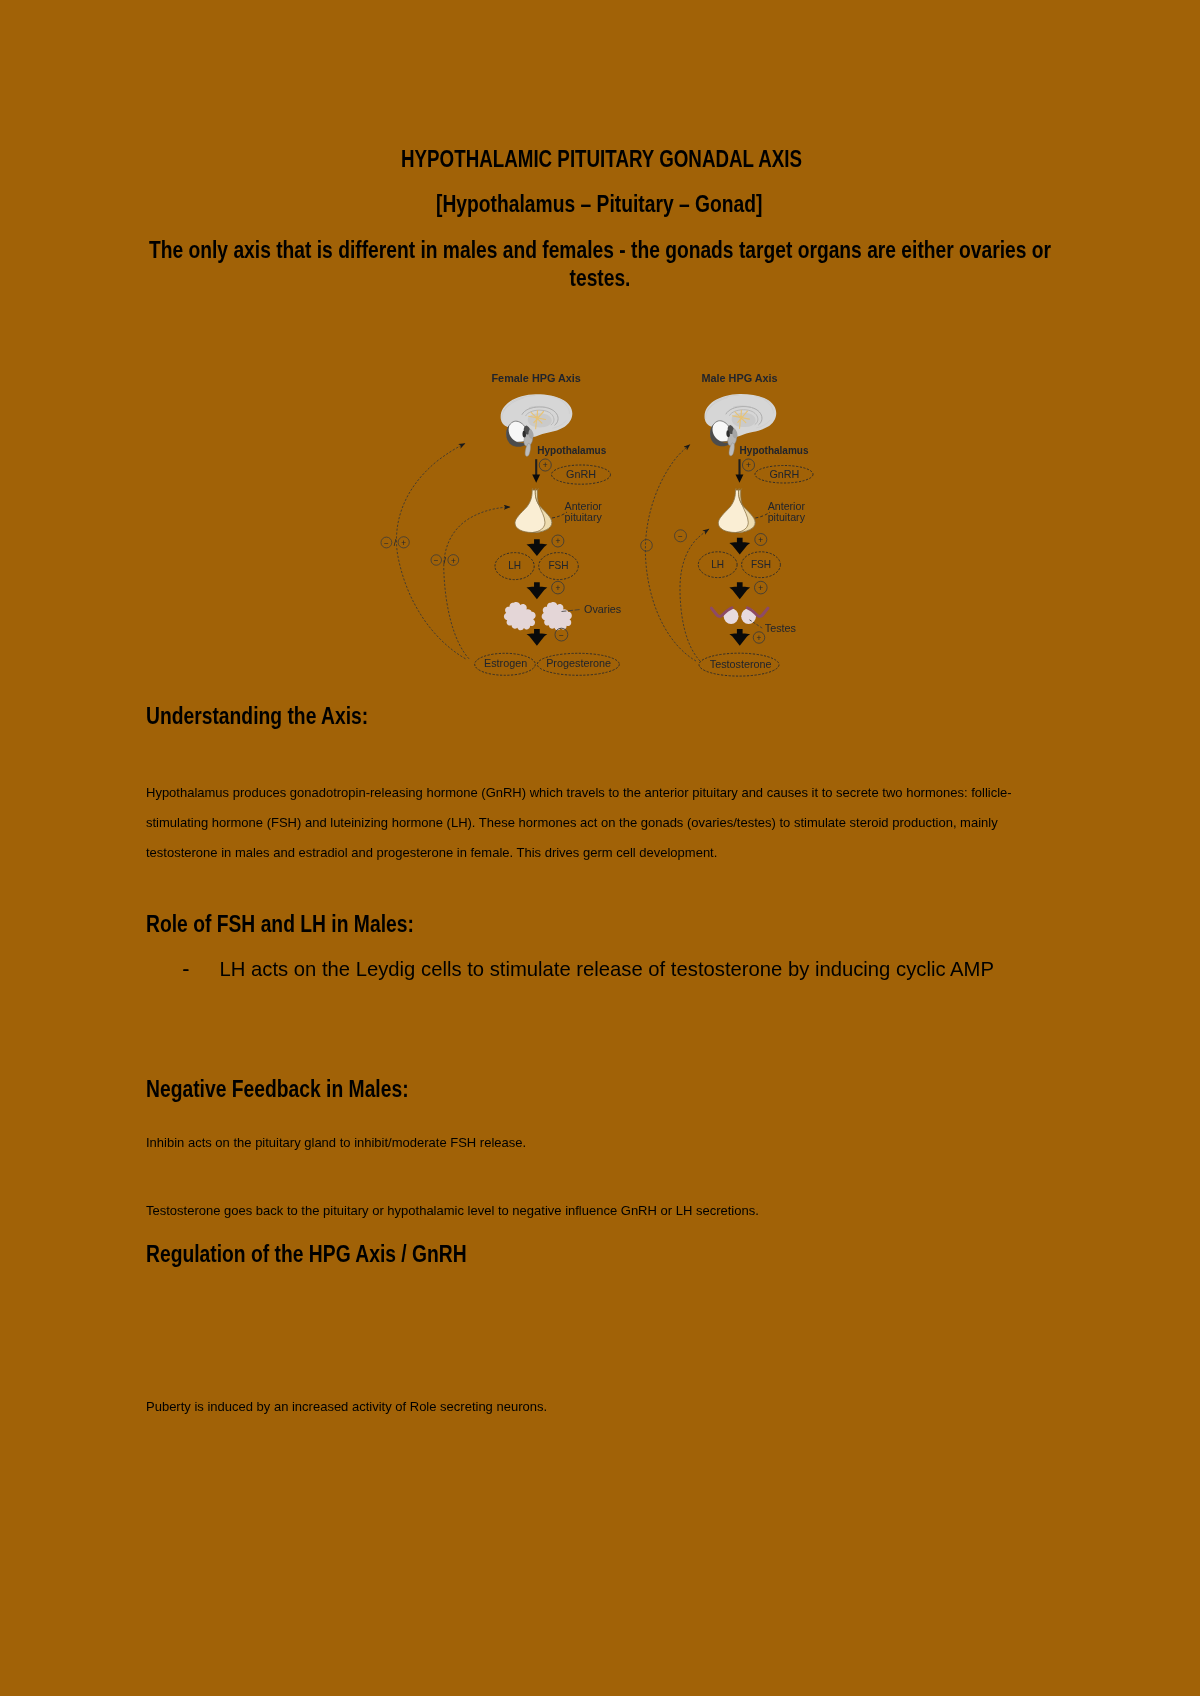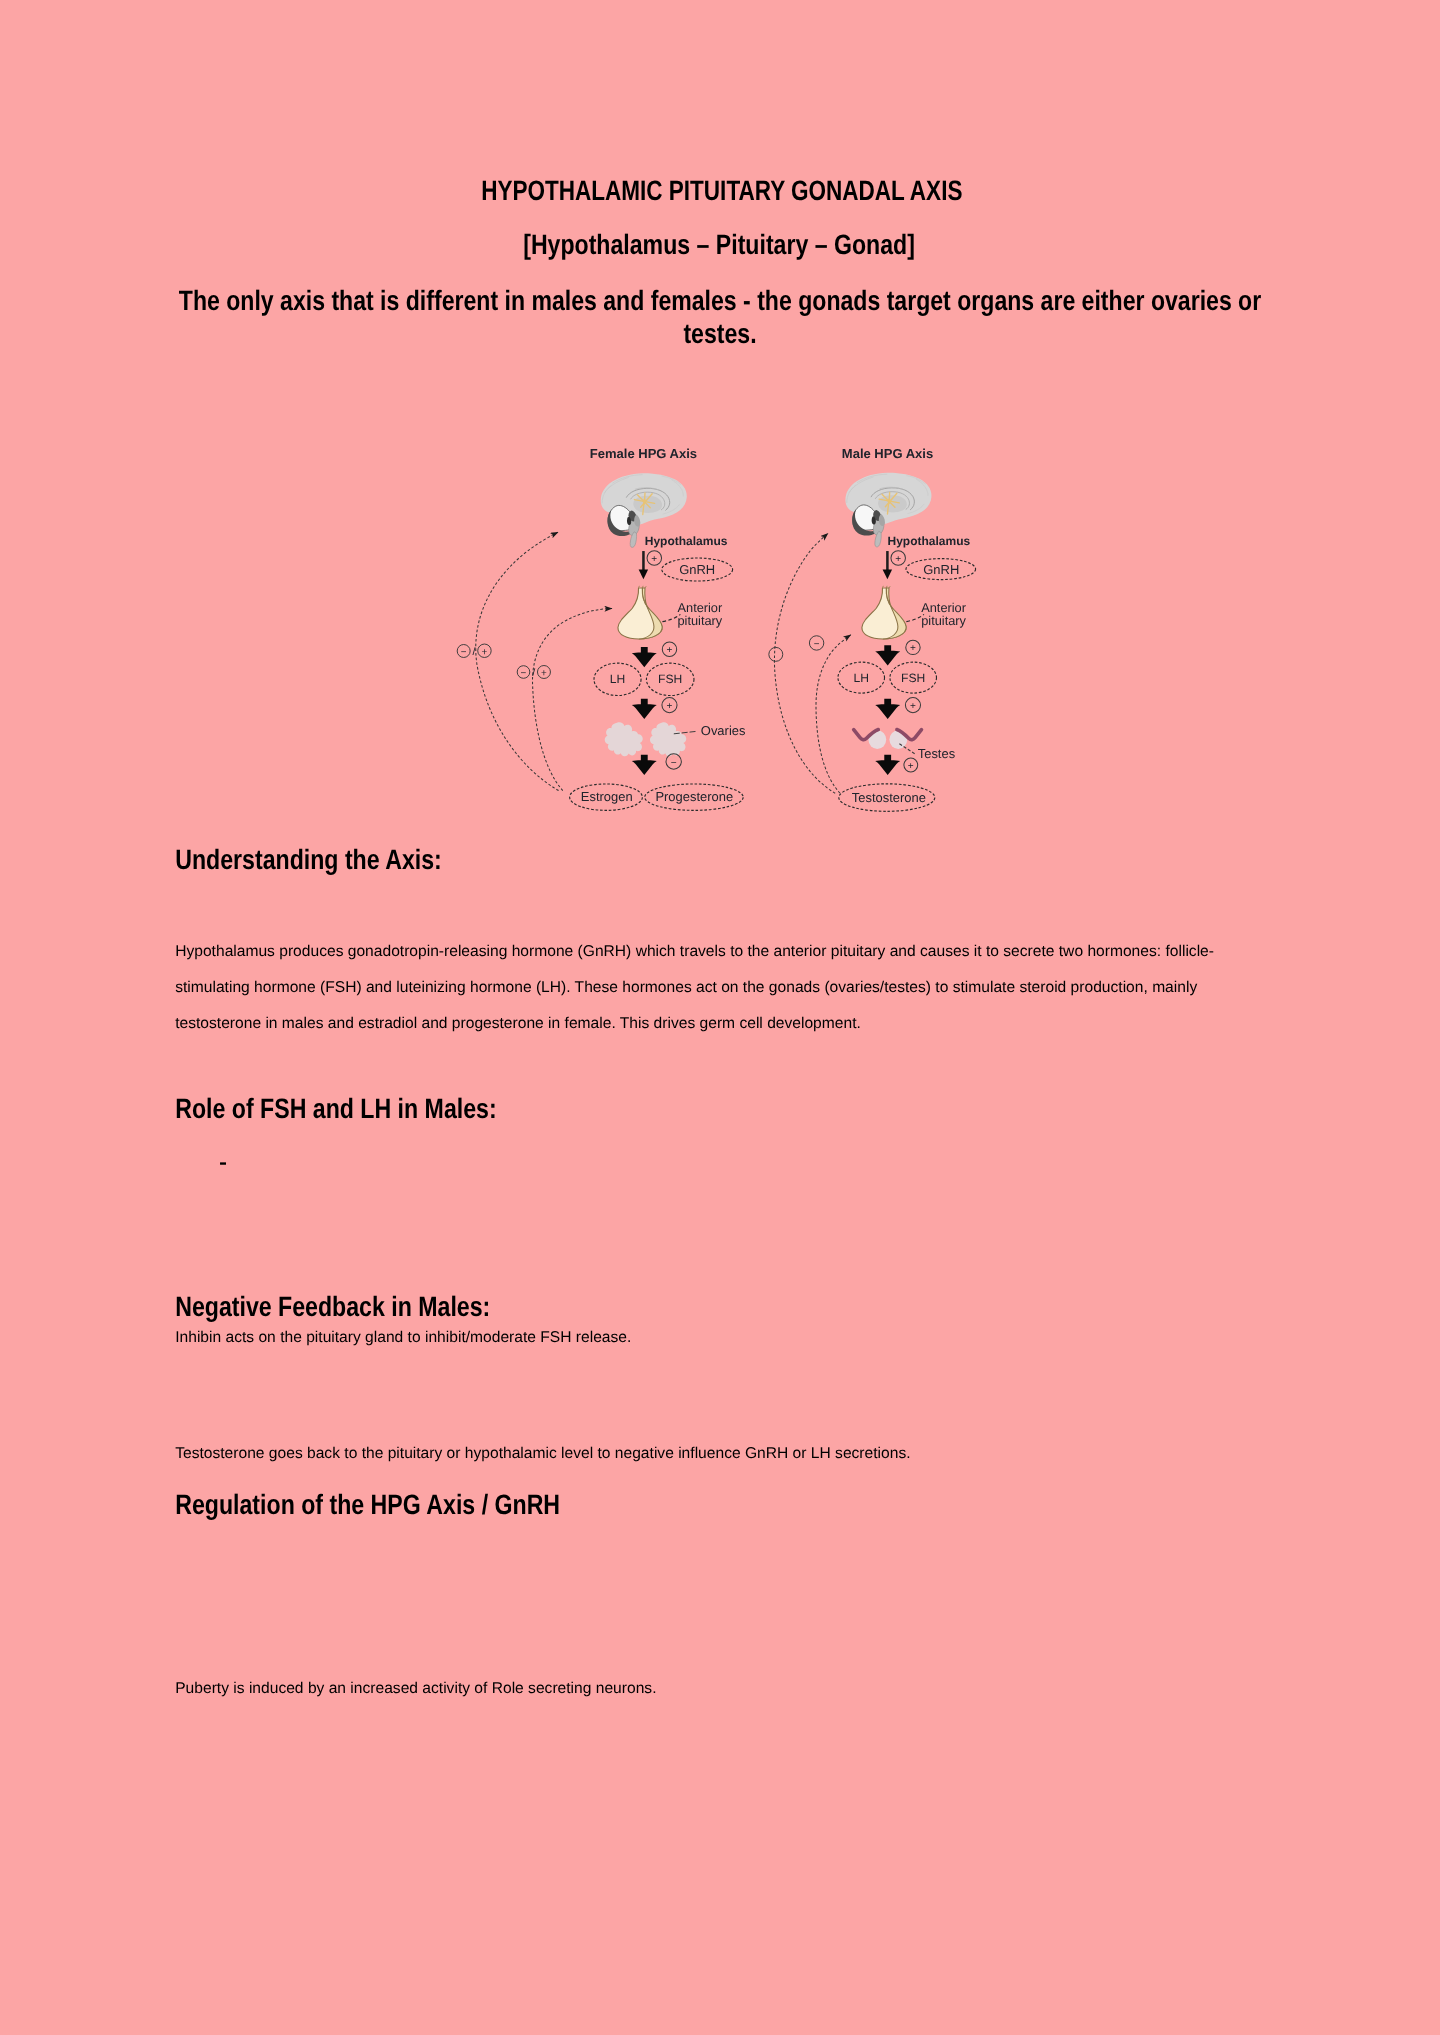--- a/index.html
+++ b/index.html
@@ -1,18 +1,18 @@
 <!DOCTYPE html>
 <html><head>
 <meta charset="utf-8">
 <style>
   html,body{margin:0;padding:0;}
   body{width:1200px;height:1696px;background:#ffffff;
        font-family:"Liberation Sans",sans-serif;color:#000000;}
-  .page{position:relative;width:1200px;height:1696px;overflow:hidden;background:#fca5a5;}
+  .page{position:relative;width:1200px;height:1696px;overflow:hidden;background:#a16207;}
 
   .tblock{position:absolute;margin:0;}
 
   
   .bold-narrow{font-weight:bold;transform-origin:left top;}
 
   .doc-title{font-size:23.4px;left:400.9px;top:146.2px;white-space:nowrap;
              transform:scaleX(0.8022);}
   .doc-subtitle{font-size:23.4px;left:435.9px;top:191.0px;white-space:nowrap;
              transform:scaleX(0.8234);}
@@ -236,23 +236,23 @@
       </g>
     </g>
   </svg>
 
   <div class="tblock bold-narrow heading" style="top:703.4px">Understanding the Axis:</div>
   <div class="tblock para" style="top:746.1px">Hypothalamus produces gonadotropin-releasing hormone (GnRH) which travels to the anterior pituitary and causes it to secrete two hormones: follicle-stimulating hormone (FSH) and luteinizing hormone (LH). These hormones act on the gonads (ovaries/testes) to stimulate steroid production, mainly testosterone in males and estradiol and progesterone in female. This drives germ cell development.</div>
 
   <div class="tblock bold-narrow heading" style="top:910.6px">Role of FSH and LH in Males:</div>
   <ul class="bullets" style="top:955px">
     <li><span class="dash">-</span></li>
-    <li><span class="dash">-</span></li>
+    <li><span class="dash">-</span><span>LH acts on the Leydig cells to stimulate release of testosterone by inducing cyclic AMP</span></li>
   </ul>
 
   <div class="tblock bold-narrow heading" style="top:1076px">Negative Feedback in Males:</div>
-  <div class="tblock para" style="top:1067px">Inhibin acts on the pituitary gland to inhibit/moderate FSH release.</div>
+  <div class="tblock para" style="top:1096px">Inhibin acts on the pituitary gland to inhibit/moderate FSH release.</div>
   <div class="tblock para" style="top:1164.4px">Testosterone goes back to the pituitary or hypothalamic level to negative influence GnRH or LH secretions.</div>
 
   <div class="tblock bold-narrow heading" style="top:1241.2px">Regulation of the HPG Axis / GnRH</div>
   <div class="tblock para" style="top:1359.5px">Puberty is induced by an increased activity of Role secreting neurons.</div>
 
 </div>
 
 </body></html>

